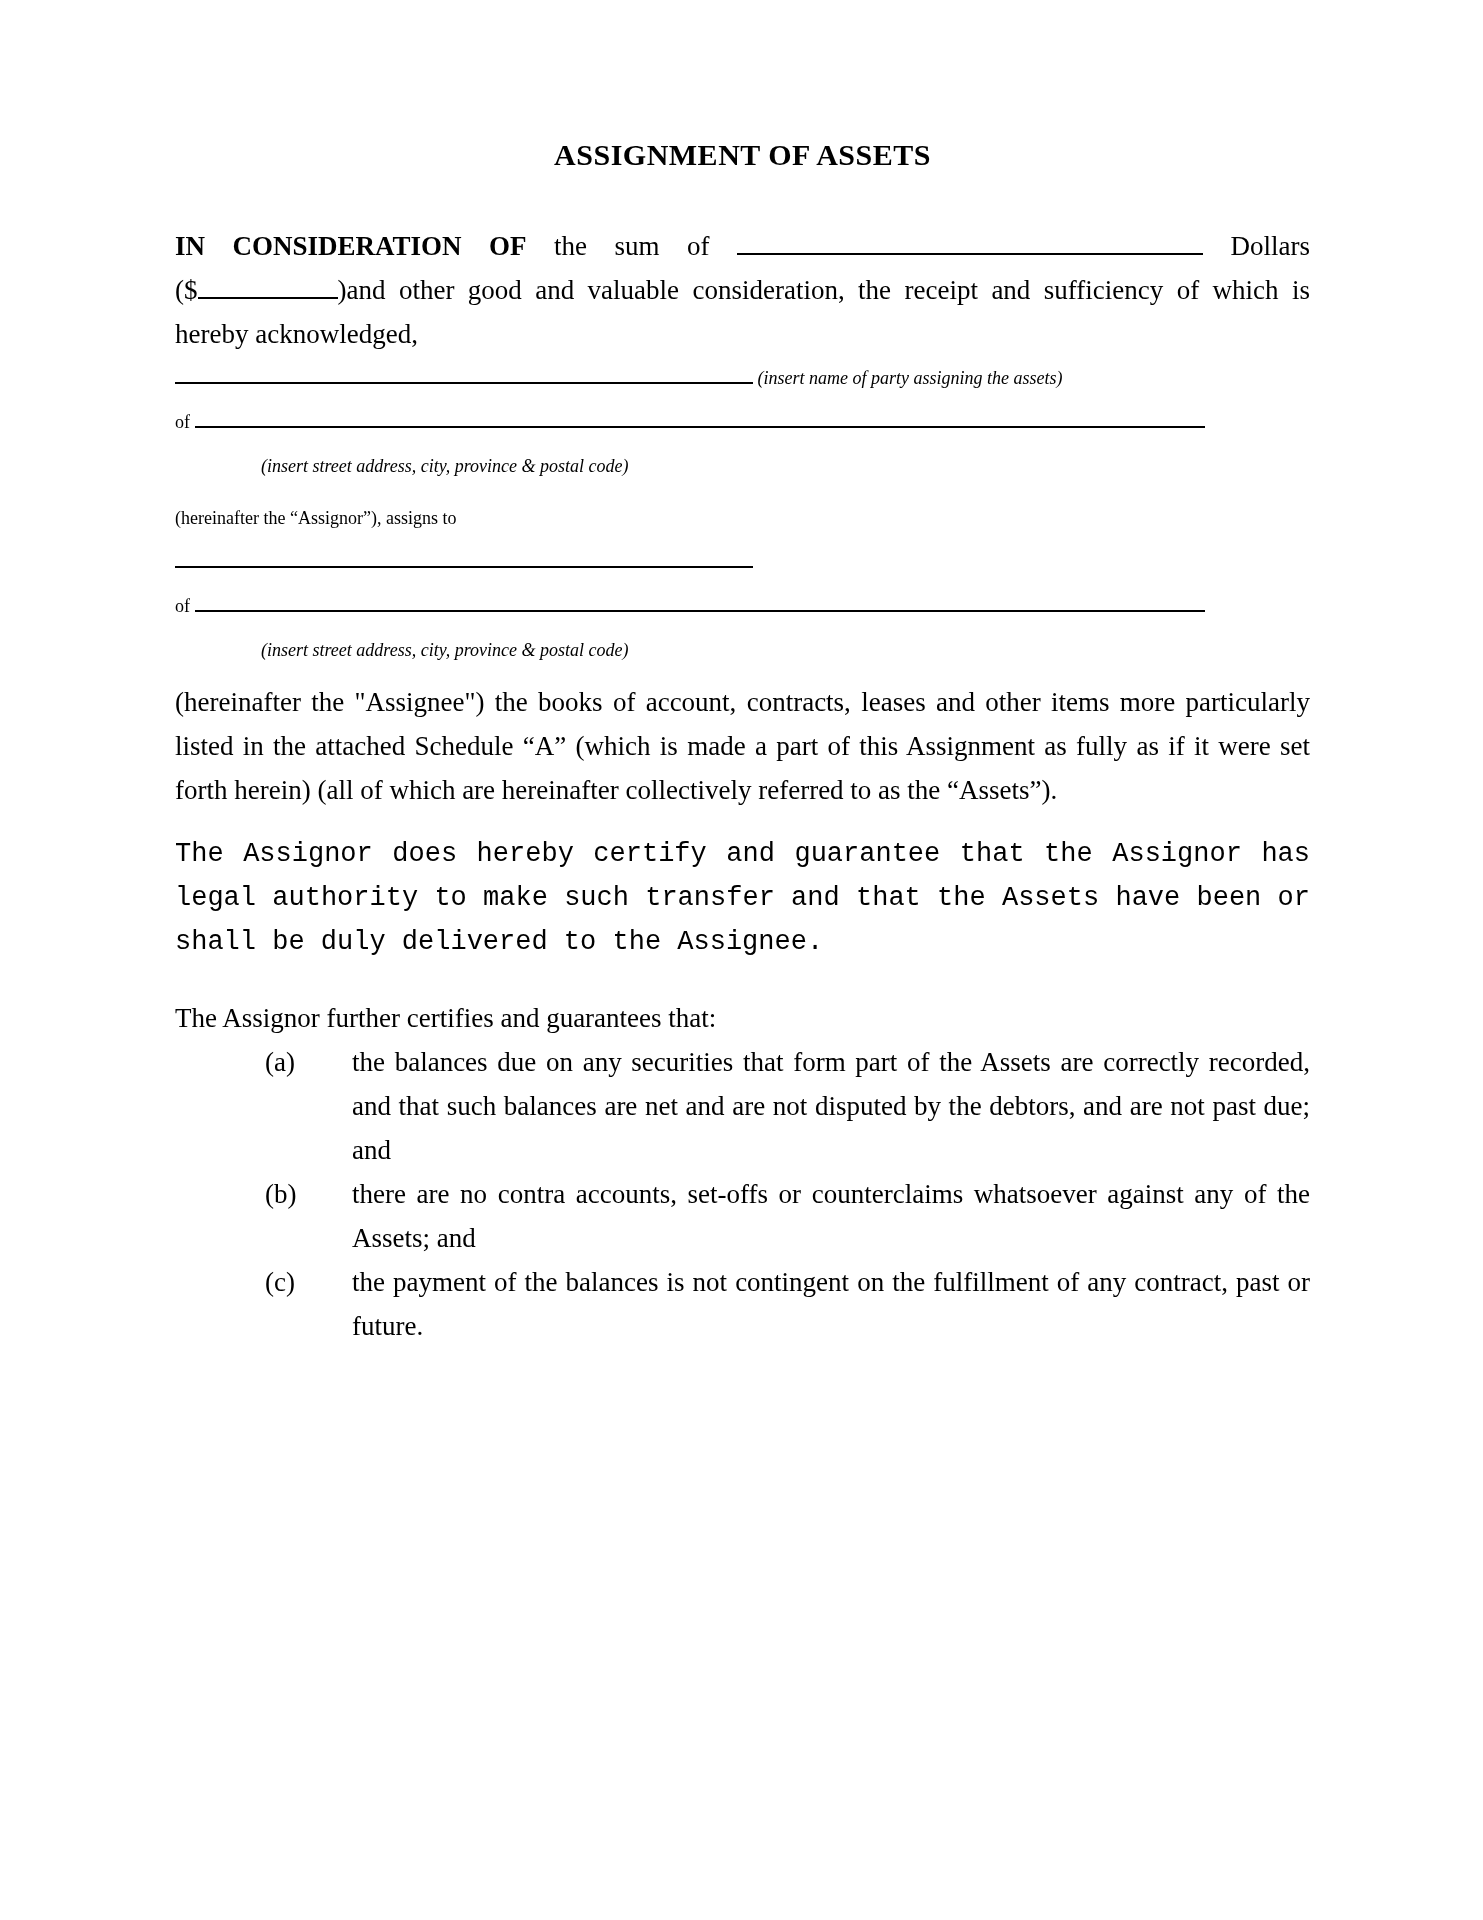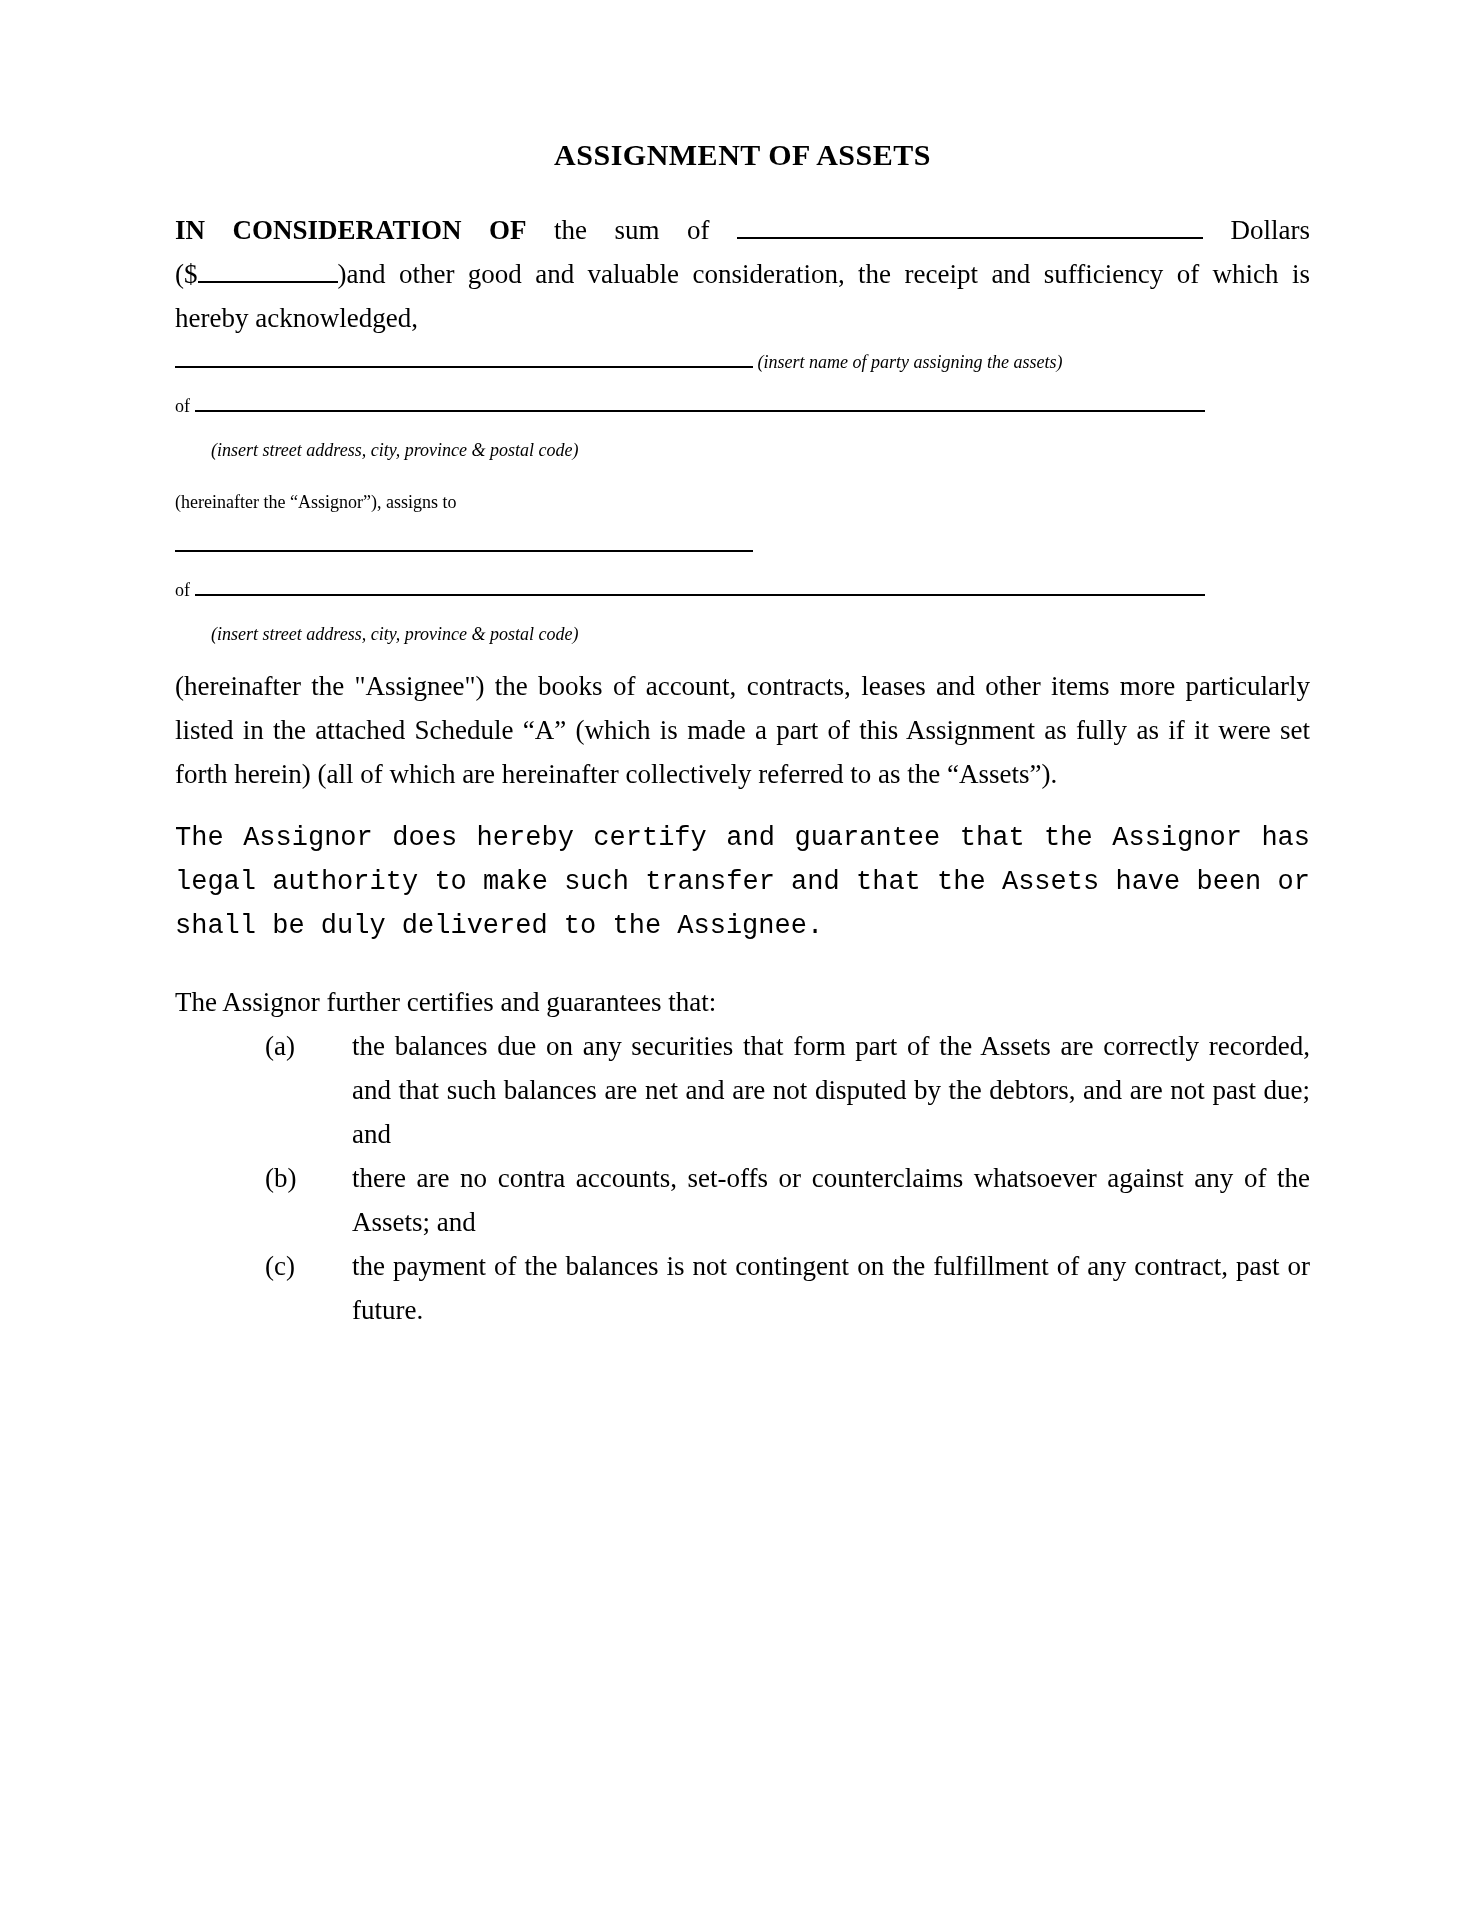--- a/index.html
+++ b/index.html
@@ -33,35 +33,35 @@
   }
   .line {
     font-size: 18px;
     line-height: 44px;
     margin: 0;
     white-space: nowrap;
   }
   .bold { font-weight: bold; }
   .italic { font-style: italic; }
   .nowrap { white-space: nowrap; }
-  .mt-p1 { margin-top: 36px; }
+  .mt-p1 { margin-top: 52px; }
   .gap-sm { margin-top: 8px; }
   .gap-md { margin-top: 20px; font-family: Liberation Mono, monospace; }
   .gap-lg { margin-top: 32px; }
   .blank {
     display: inline-block;
     border-bottom: 2px solid #000000;
     height: 1em;
     vertical-align: baseline;
   }
   .blank-sum { width: 466px; }
   .blank-dollar { width: 140px; }
   .blank-name { width: 578px; }
   .blank-of { width: 1010px; }
-  .indent-hint { margin-left: 36px; white-space: nowrap; }
+  .indent-hint { margin-left: 86px; white-space: nowrap; }
   .cert-list {
     list-style: none;
     margin: 0;
     padding: 0;
   }
   .cert-list li {
     position: relative;
     padding-left: 177px;
     font-size: 27px;
     line-height: 44px;

